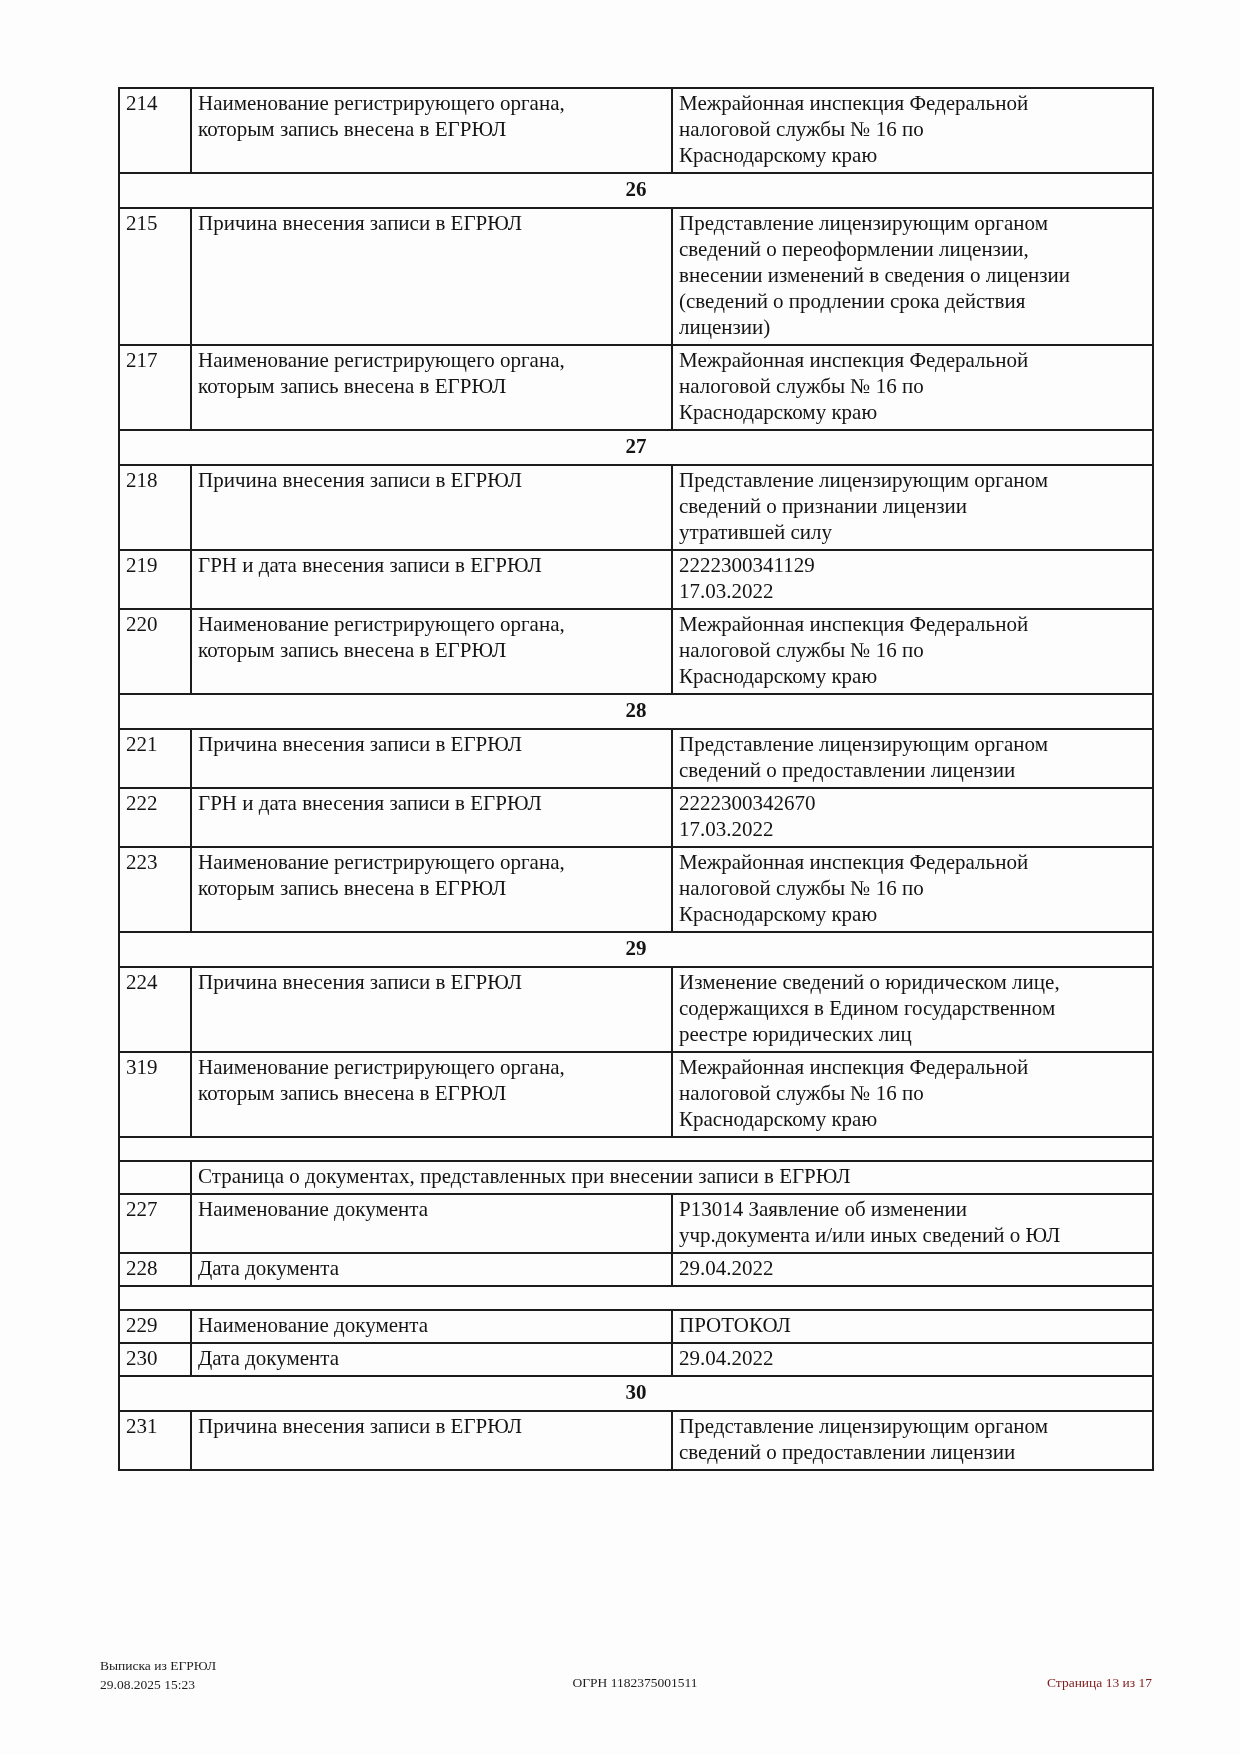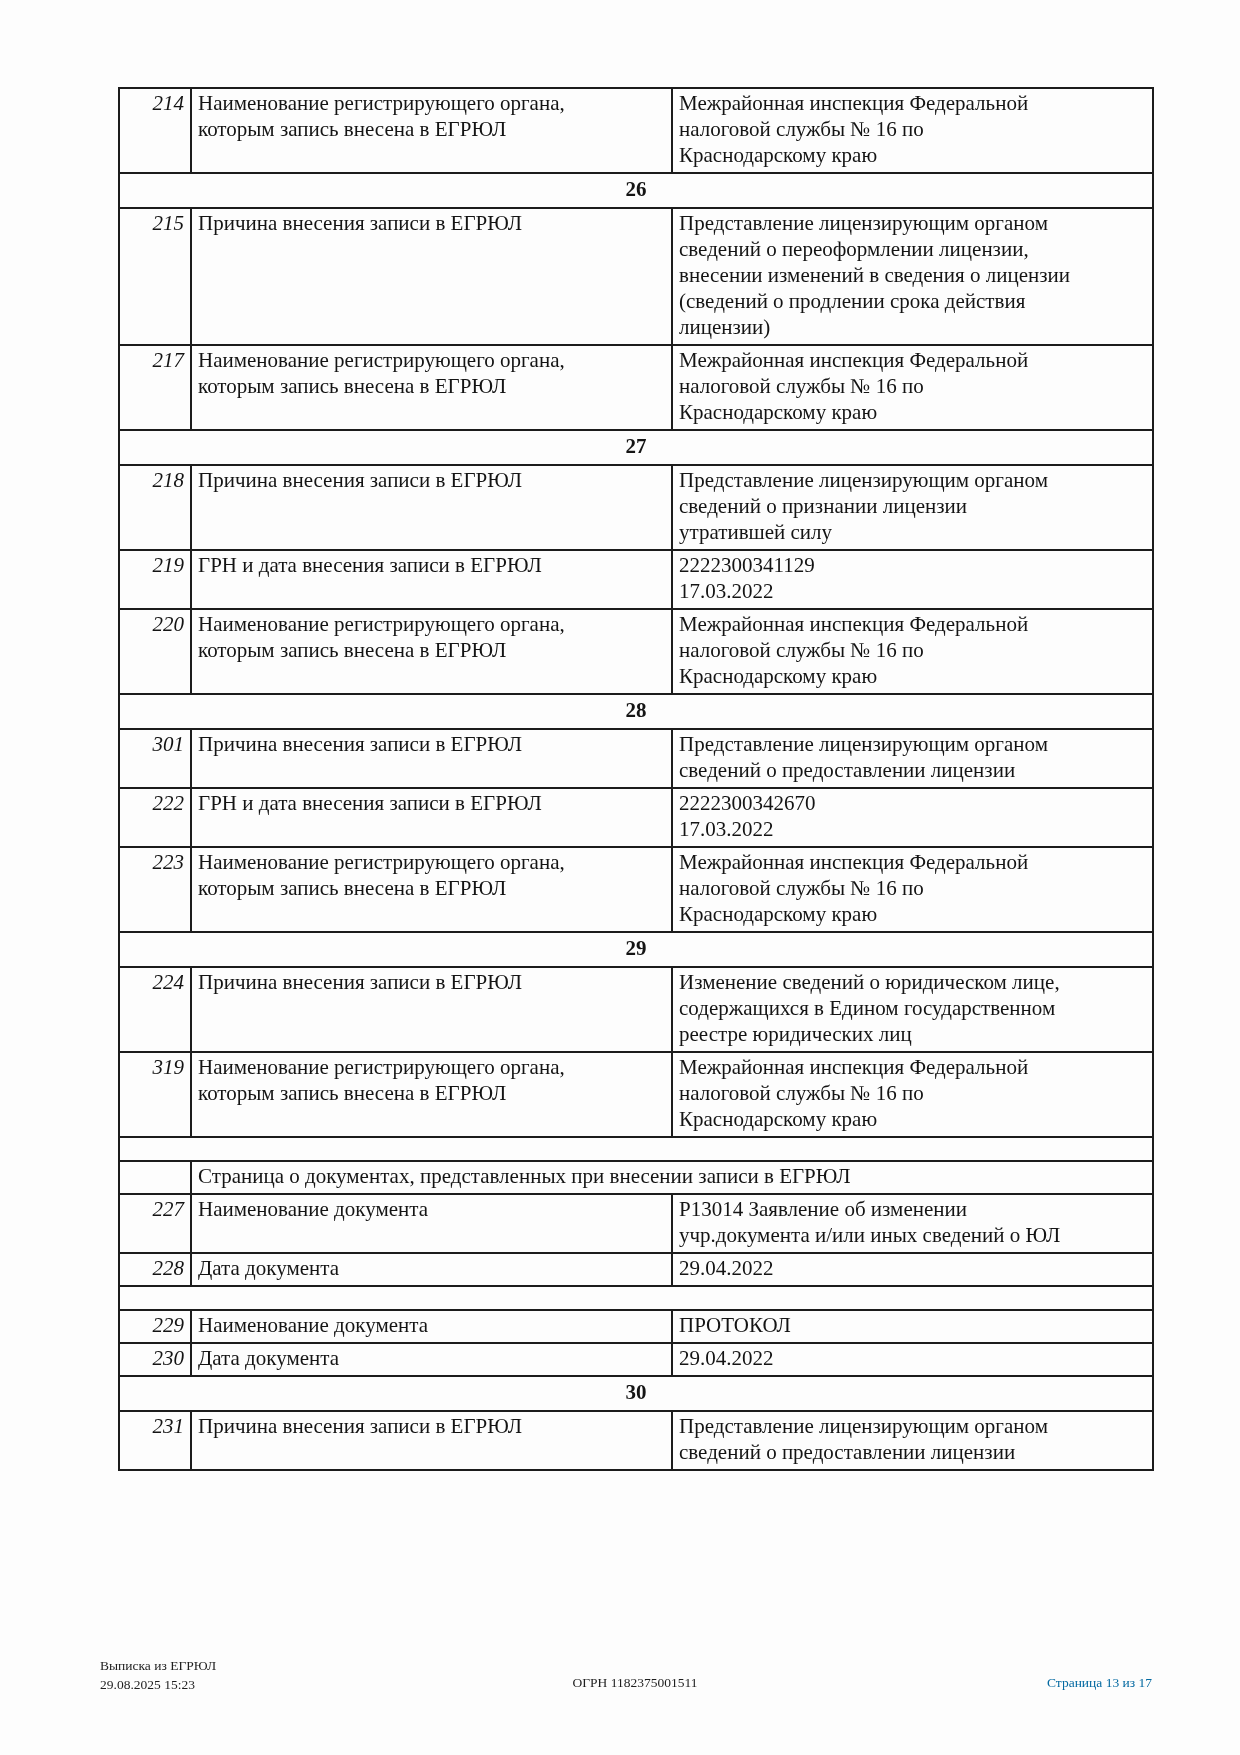--- a/index.html
+++ b/index.html
@@ -25,41 +25,41 @@
   table.egrul col.c-val { width: 481px; }
 
   table.egrul td {
     border: 2px solid #1c1c1c;
     font-size: 21px;
     line-height: 26px;
     vertical-align: top;
     padding: 1px 6px 4px 6px;
     word-wrap: break-word;
   }
-  td.num { text-align: right; padding-left: 2px; padding-right: 2px; font-style: italic; }
+  td.num { text-align: left; padding-left: 2px; padding-right: 2px; }
   td.lbl, td.val { white-space: pre-line; }
   tr.section td {
     text-align: center;
     font-weight: bold;
     padding-top: 2px; padding-bottom: 5px; border-radius: 12px;
   }
   tr.spacer td { height: 22px; padding: 0; }
   td.subhead { white-space: normal; }
 
   .footer-left {
     position: absolute; left: 88px; top: 1656px;
     font-size: 13.5px; line-height: 19px; color: #1e1e1e; margin-left: 12px;
   }
   .footer-center {
     position: absolute; left: 118px; top: 1675px; width: 1034px;
     text-align: center; font-size: 13.5px; color: #1e1e1e;
   }
   .footer-right {
     position: absolute; left: 118px; top: 1675px; width: 1034px;
-    text-align: right; font-size: 13.5px; color: #0369a1;
+    text-align: right; font-size: 13.5px; color: #7f1d1d;
   }
 </style>
 </head>
 <body>
 
 <div class="page">
 
   <table class="egrul">
     <colgroup>
         <col class="c-num">
@@ -116,21 +116,21 @@
           <td class="lbl">Наименование регистрирующего органа,
 которым запись внесена в ЕГРЮЛ</td>
           <td class="val">Межрайонная инспекция Федеральной
 налоговой службы № 16 по
 Краснодарскому краю</td>
         </tr>
         <tr class="section">
           <td colspan="3">28</td>
         </tr>
         <tr>
-          <td class="num">301</td>
+          <td class="num">221</td>
           <td class="lbl">Причина внесения записи в ЕГРЮЛ</td>
           <td class="val">Представление лицензирующим органом
 сведений о предоставлении лицензии</td>
         </tr>
         <tr>
           <td class="num">222</td>
           <td class="lbl">ГРН и дата внесения записи в ЕГРЮЛ</td>
           <td class="val">2222300342670
 17.03.2022</td>
         </tr>

